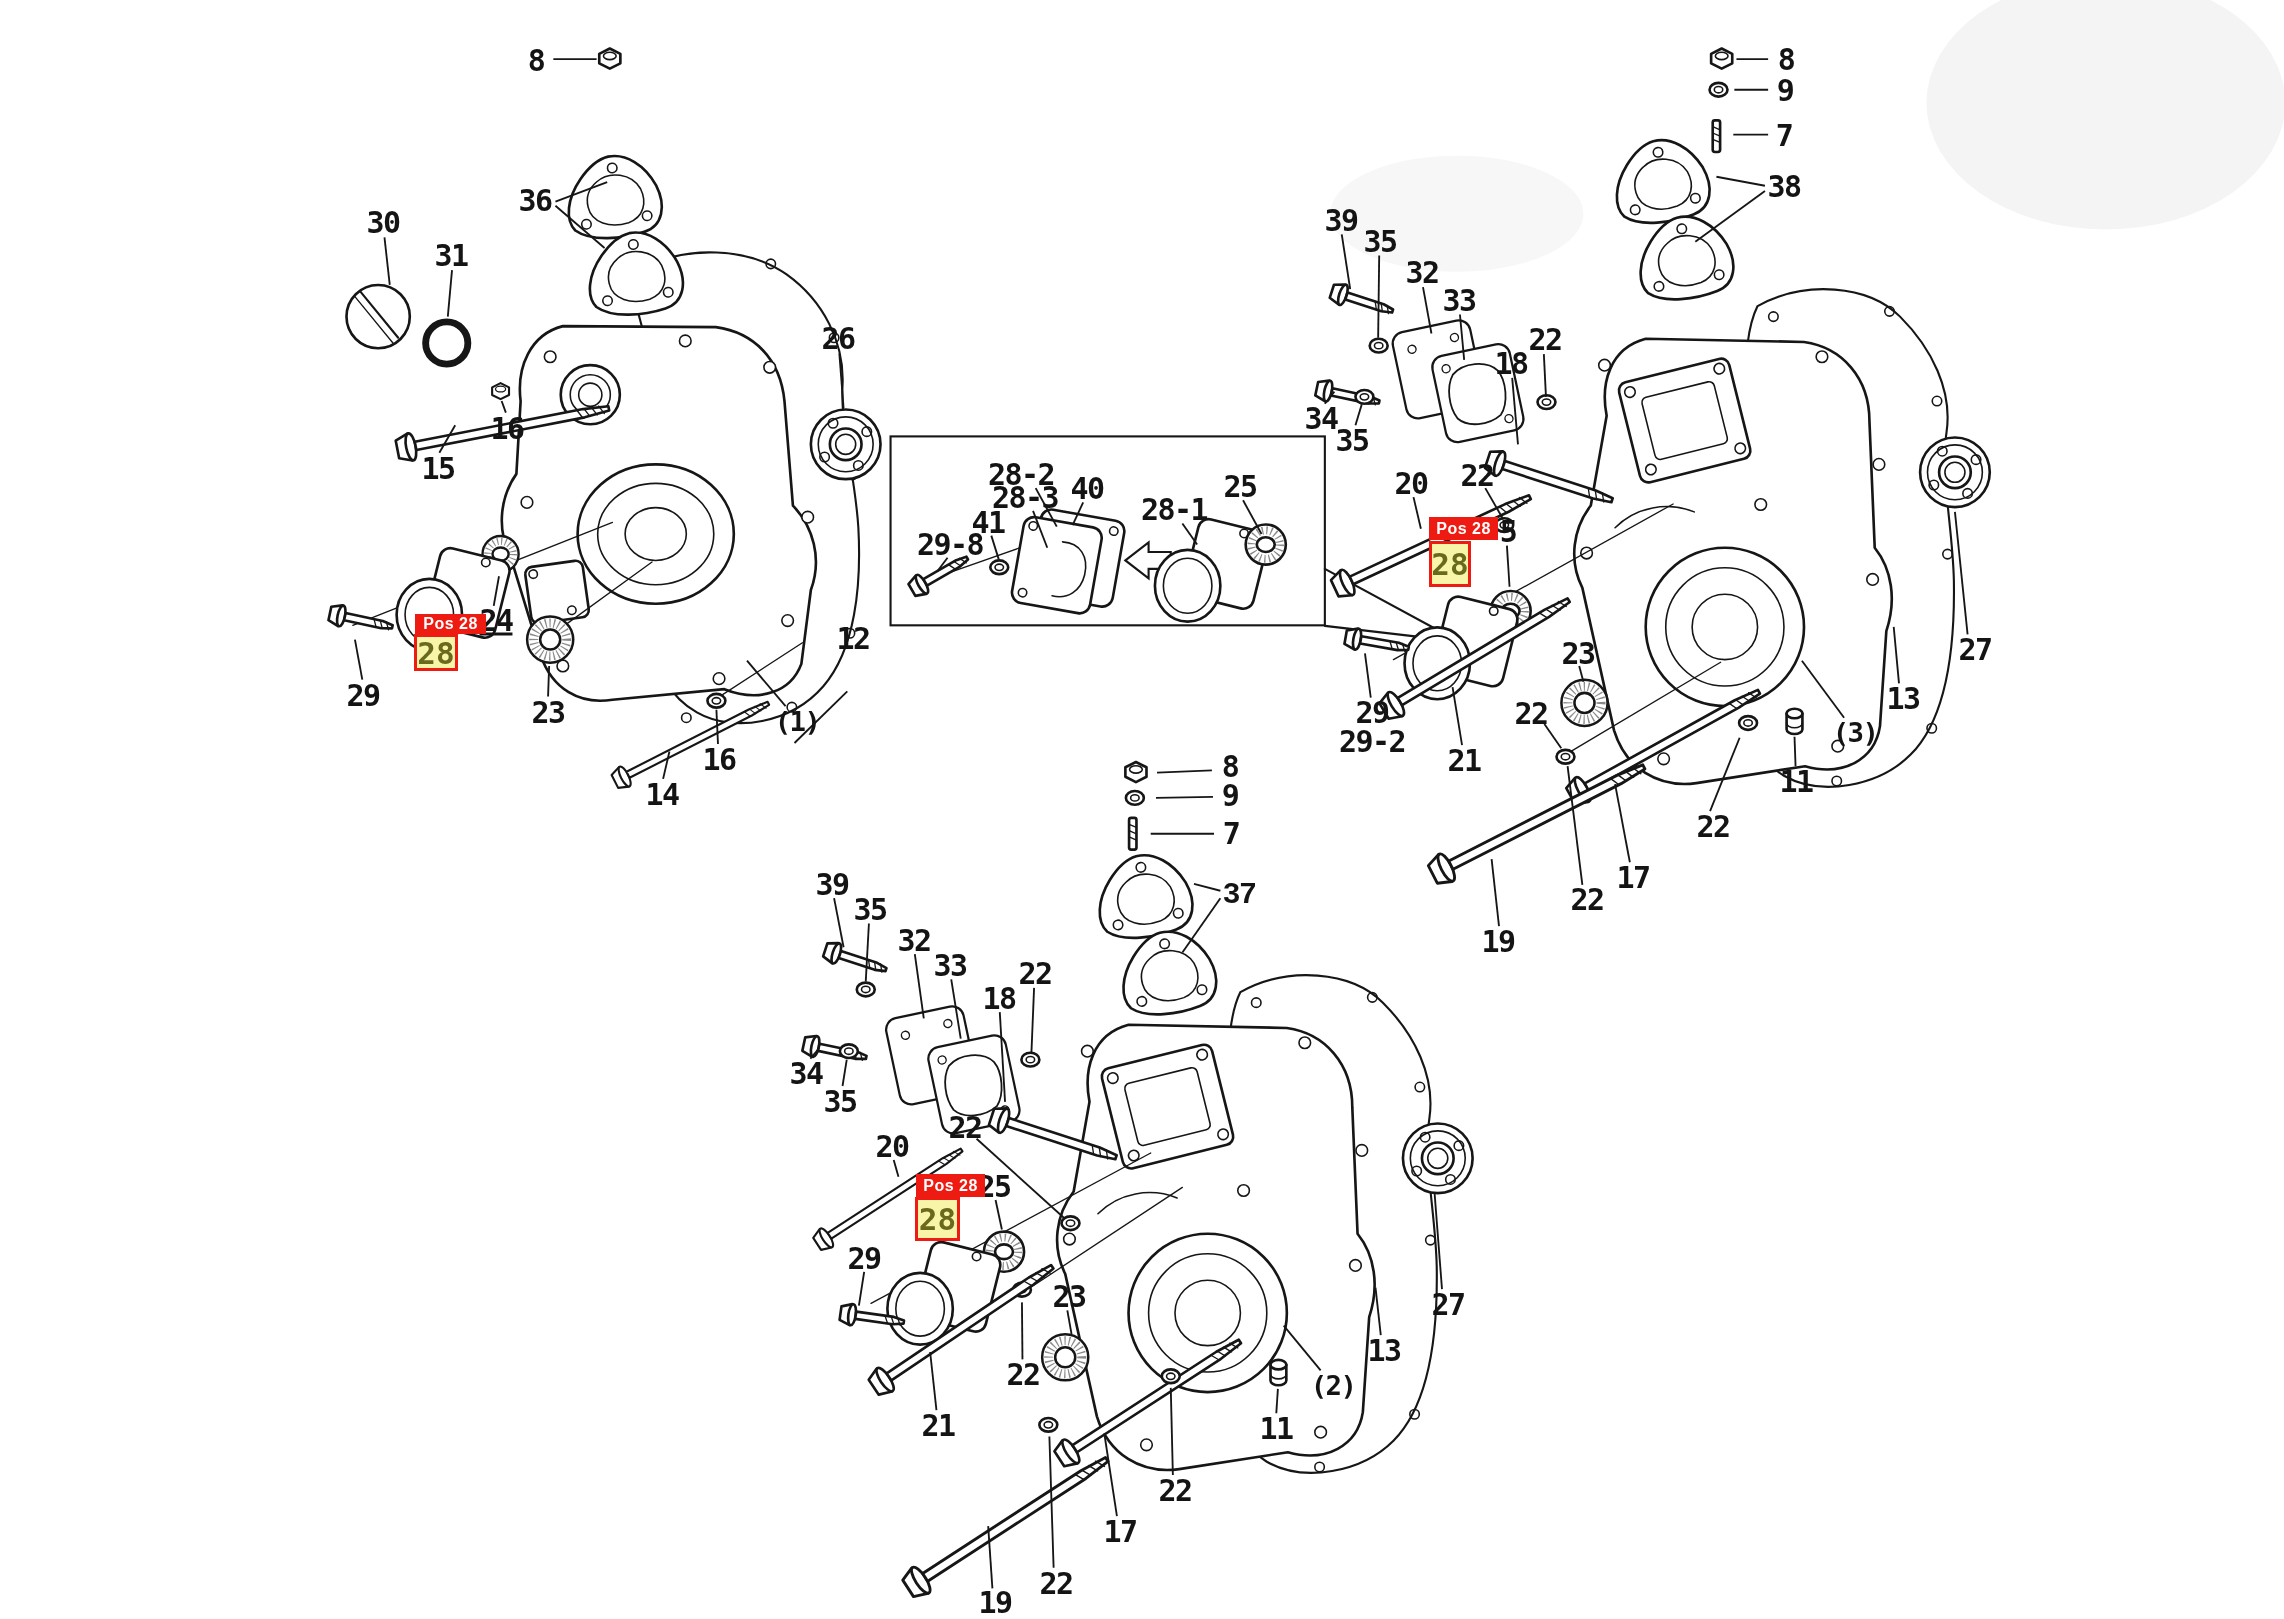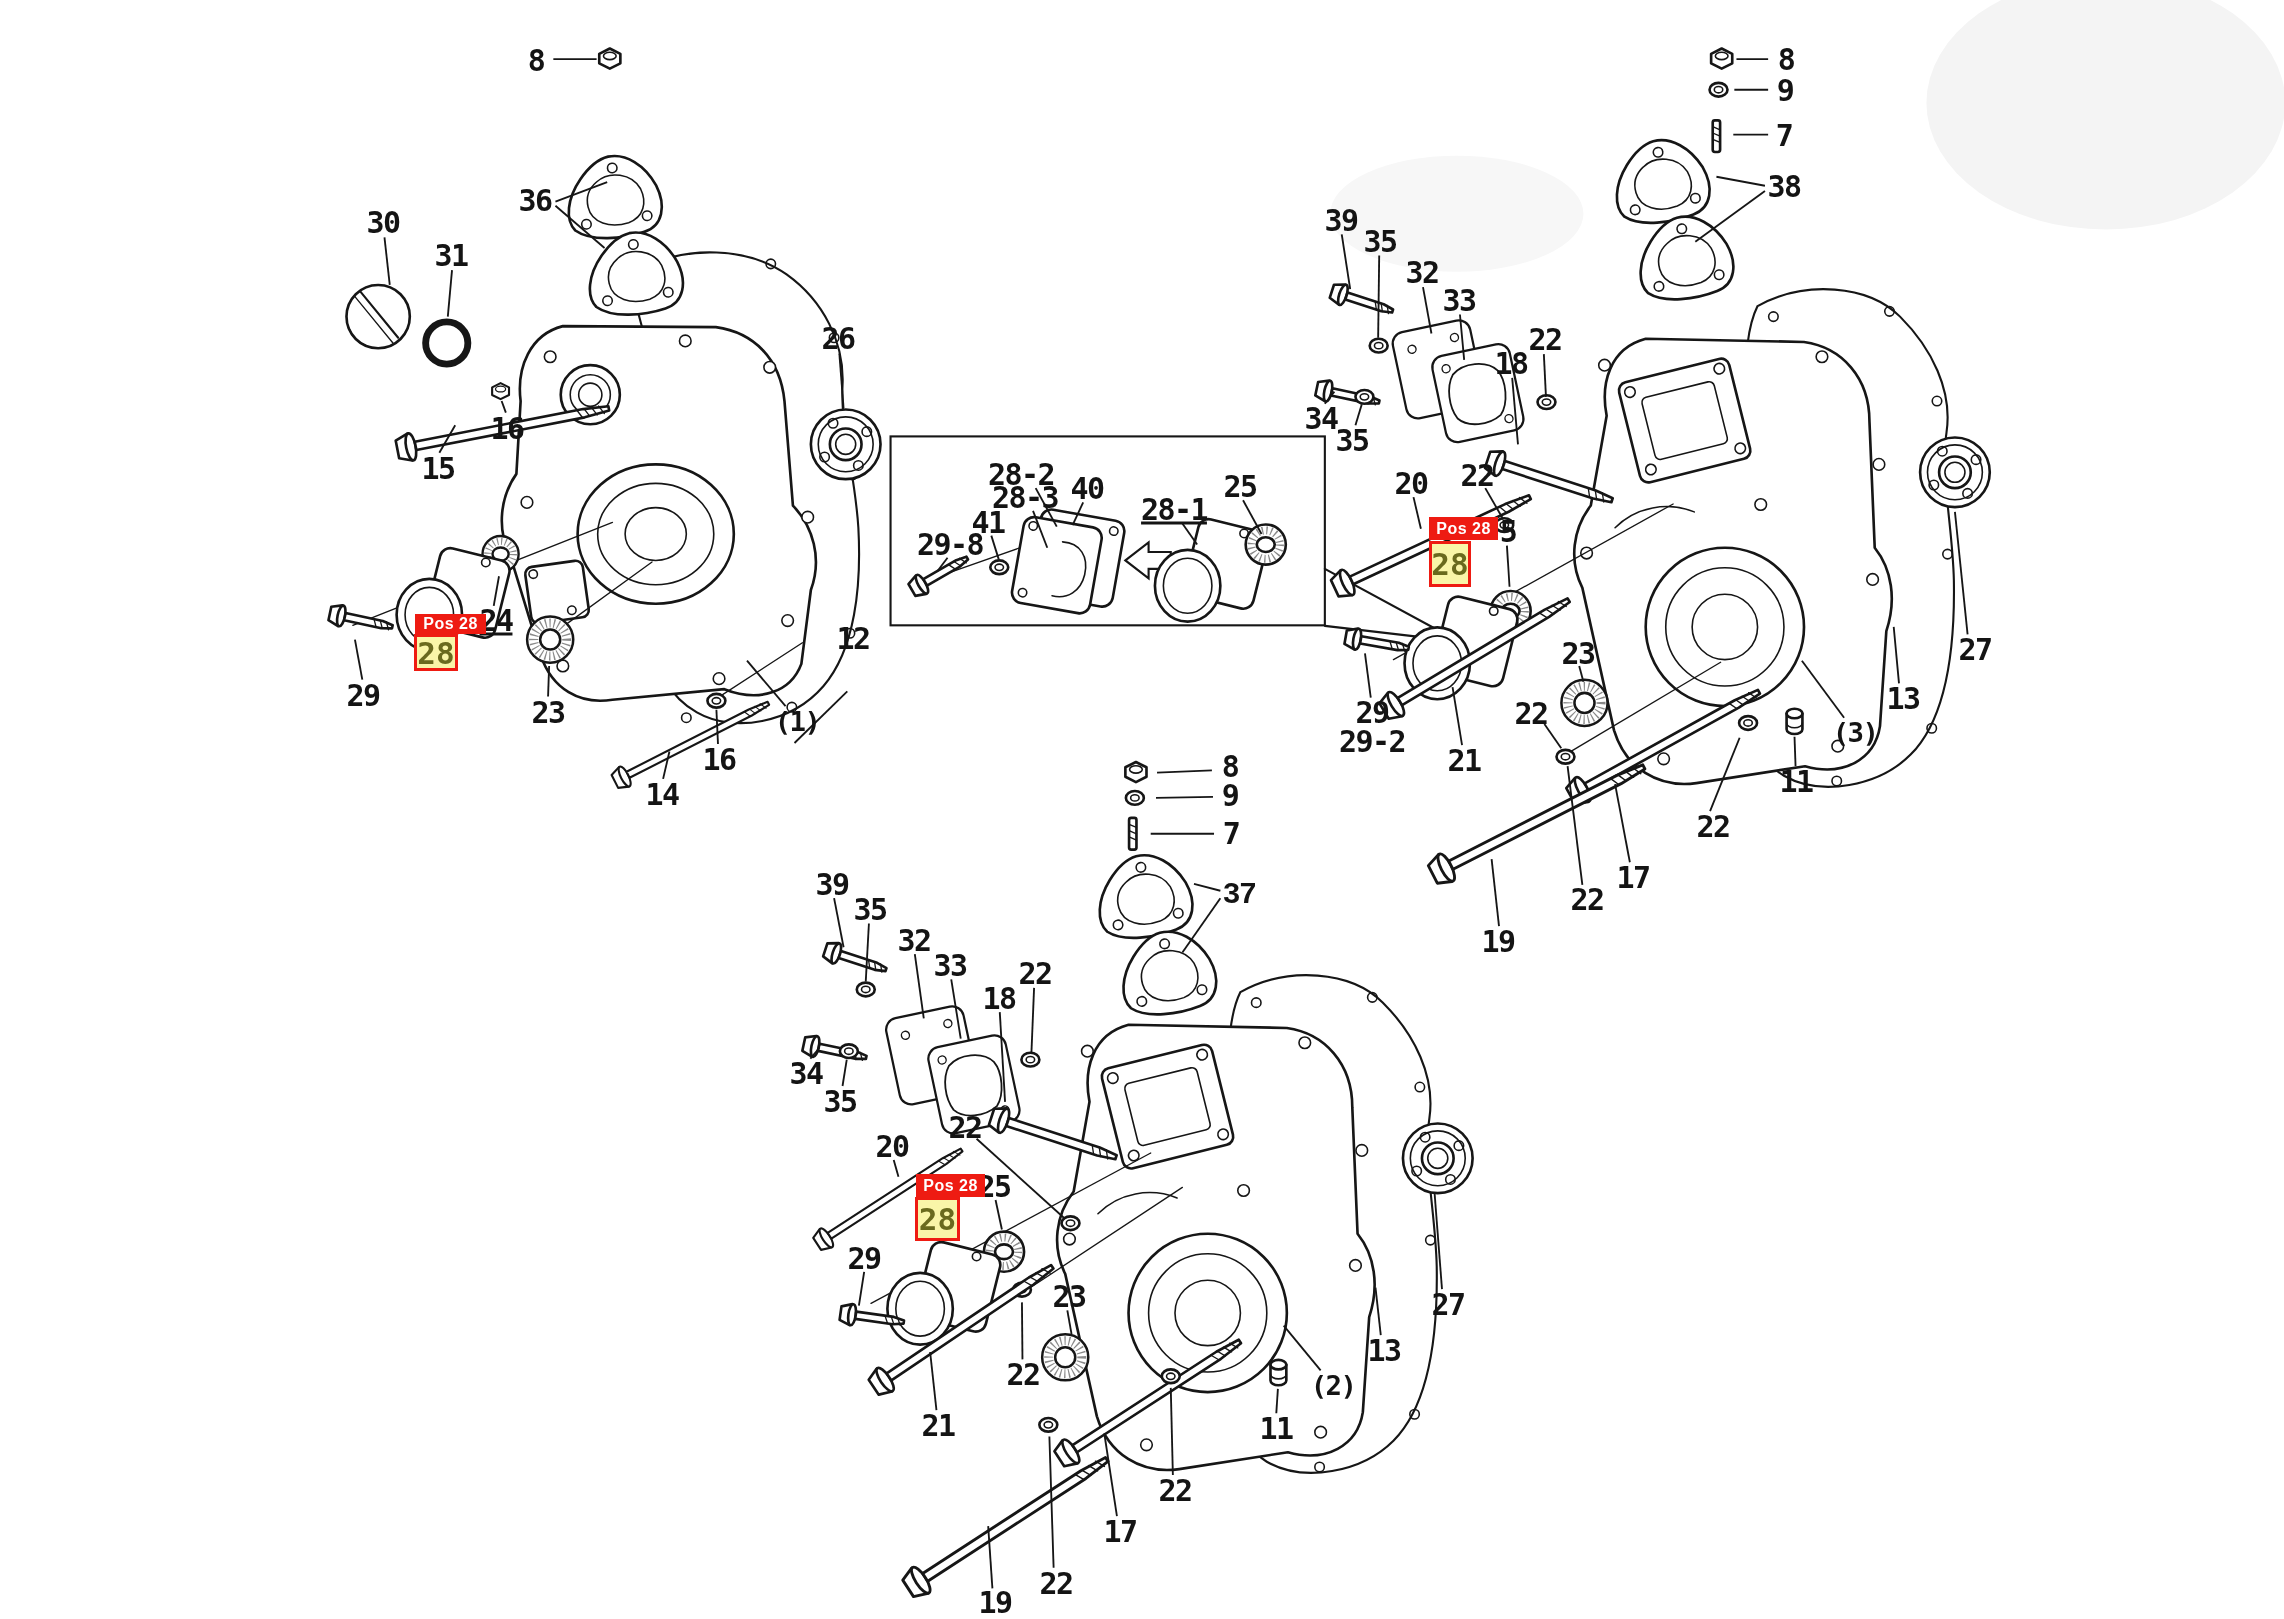--- a/index.html
+++ b/index.html
@@ -396,21 +396,21 @@
       <div class="lbl" style="left: 548px; top: 712px;">23</div>
       <div class="lbl" style="left: 853px; top: 638px;">12</div>
       <div class="lbl paren" style="left: 797px; top: 721px;">(1)</div>
       <div class="lbl" style="left: 719px; top: 759px;">16</div>
       <div class="lbl" style="left: 662px; top: 794px;">14</div>
       <div class="lbl" style="left: 1021px; top: 474px;">28-2</div>
       <div class="lbl" style="left: 1025px; top: 497px;">28-3</div>
       <div class="lbl" style="left: 1087px; top: 488px;">40</div>
       <div class="lbl" style="left: 988px; top: 522px;">41</div>
       <div class="lbl" style="left: 950px; top: 544px;">29-8</div>
-      <div class="lbl" style="left: 1174px; top: 509px; text-decoration: underline;">28-1</div>
+      <div class="lbl" style="left: 1174px; top: 509px;">28-1</div>
       <div class="lbl" style="left: 1240px; top: 486px;">25</div>
       <div class="lbl" style="left: 1786px; top: 59px;">8</div>
       <div class="lbl" style="left: 1785px; top: 90px;">9</div>
       <div class="lbl" style="left: 1784px; top: 135px;">7</div>
       <div class="lbl" style="left: 1784px; top: 186px;">38</div>
       <div class="lbl" style="left: 1341px; top: 220px;">39</div>
       <div class="lbl" style="left: 1380px; top: 241px;">35</div>
       <div class="lbl" style="left: 1422px; top: 272px;">32</div>
       <div class="lbl" style="left: 1459px; top: 300px;">33</div>
       <div class="lbl" style="left: 1545px; top: 339px;">22</div>

